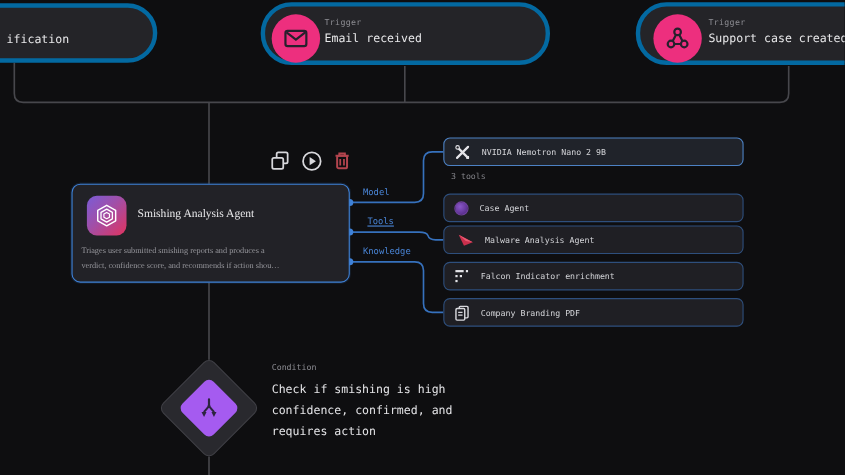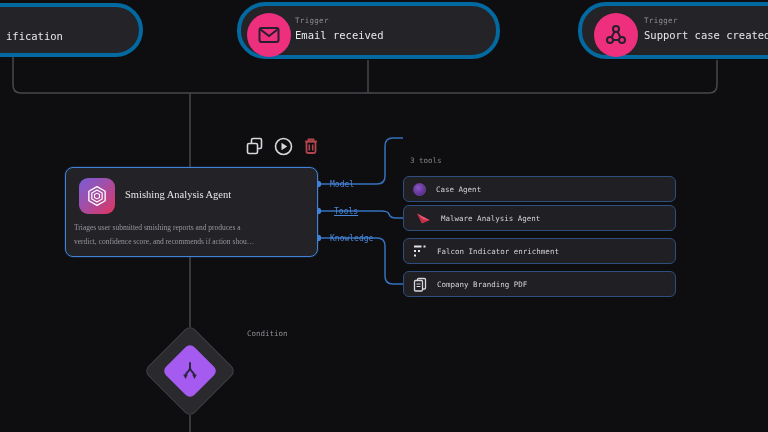--- a/index.html
+++ b/index.html
@@ -38,21 +38,21 @@
   .tool-btn{width:20px;height:20px;display:flex;align-items:center;justify-content:center;cursor:pointer;}
   
   .rnode{
     position:absolute;left:403px;width:273px;height:26px;
     background:#1f1f24;border:1px solid #2e4f7d;border-radius:6px;
     box-sizing:border-box;display:flex;align-items:center;gap:10px;padding:0 0 0 9px;
   }
   .rnode.model{border-color:#4d82c4;background:#20232a;}
   .rnode-label{font-size:7.5px;color:#d4d5d9;white-space:nowrap;}
   .count-label{position:absolute;left:410px;top:156px;font-size:7.5px;color:#84848a;}
-  .edge-label{position:absolute;font-size:8px;color:#4a86d8;white-space:nowrap;margin-top:10px;}
+  .edge-label{position:absolute;font-size:8px;color:#4a86d8;white-space:nowrap;}
   
   #diamond-outer{
     position:absolute;left:157px;top:338px;width:66px;height:66px;
     background:#29292e;border:1px solid #3f3f45;border-radius:7px;
     transform:rotate(45deg);box-sizing:border-box;
     display:flex;align-items:center;justify-content:center;
   }
   #diamond-inner{
     width:40px;height:40px;background:#a55bf0;border-radius:6px;
     display:flex;align-items:center;justify-content:center;
@@ -151,20 +151,30 @@
     <div class="agent-desc">
       <div>Triages user submitted smishing reports and produces a</div>
       <div>verdict, confidence score, and recommends if action shou…</div>
     </div>
   </div>
 
   <div class="edge-label" style="left:330px;top:170px;">Model</div>
   <div class="edge-label" style="left:334px;top:197px;text-decoration:underline;">Tools</div>
   <div class="edge-label" style="left:330px;top:224px;">Knowledge</div>
 
+  <div class="rnode model" style="top:125px;">
+    <span>
+      <svg width="15" height="15" viewBox="0 0 15 15">
+        <path d="M2.5 12.5 L12.5 2.5 M2.5 2.5 L12.5 12.5" stroke="#e4e4e8" stroke-width="2" stroke-linecap="round"></path>
+        <circle cx="3" cy="3" r="1.6" fill="#1f1f24" stroke="#e4e4e8" stroke-width="1"></circle>
+        <rect x="10.8" y="10.8" width="2.6" height="2.6" fill="#e4e4e8"></rect>
+      </svg>
+    </span>
+    <span class="rnode-label">NVIDIA Nemotron Nano 2 9B</span>
+  </div>
 
   <div class="count-label">3 tools</div>
 
   <div class="rnode" style="top:176px;">
     <span style="width:13px;height:13px;border-radius:50%;
                  background:radial-gradient(circle at 38% 35%, #8a57c8, #5a2f8e 75%);
                  border:1px solid #70419f;box-sizing:border-box;"></span>
     <span class="rnode-label">Case Agent</span>
   </div>
 
@@ -206,14 +216,19 @@
     <div id="diamond-inner">
       <svg width="22" height="22" viewBox="0 0 22 22">
         <path d="M11 3 V8 M11 8 C11 12 6.5 12 6.5 15.5 M11 8 C11 12 15.5 12 15.5 15.5" fill="none" stroke="#2d2440" stroke-width="2" stroke-linecap="round"></path>
         <polygon points="4.2,14.5 6.5,19 8.8,14.5" fill="#2d2440"></polygon>
         <polygon points="13.2,14.5 15.5,19 17.8,14.5" fill="#2d2440"></polygon>
       </svg>
     </div>
   </div>
 
   <div class="cond-kind">Condition</div>
+  <div class="cond-text">
+    <div>Check if smishing is high</div>
+    <div>confidence, confirmed, and</div>
+    <div>requires action</div>
+  </div>
 
 </div>
 
 </body></html>

